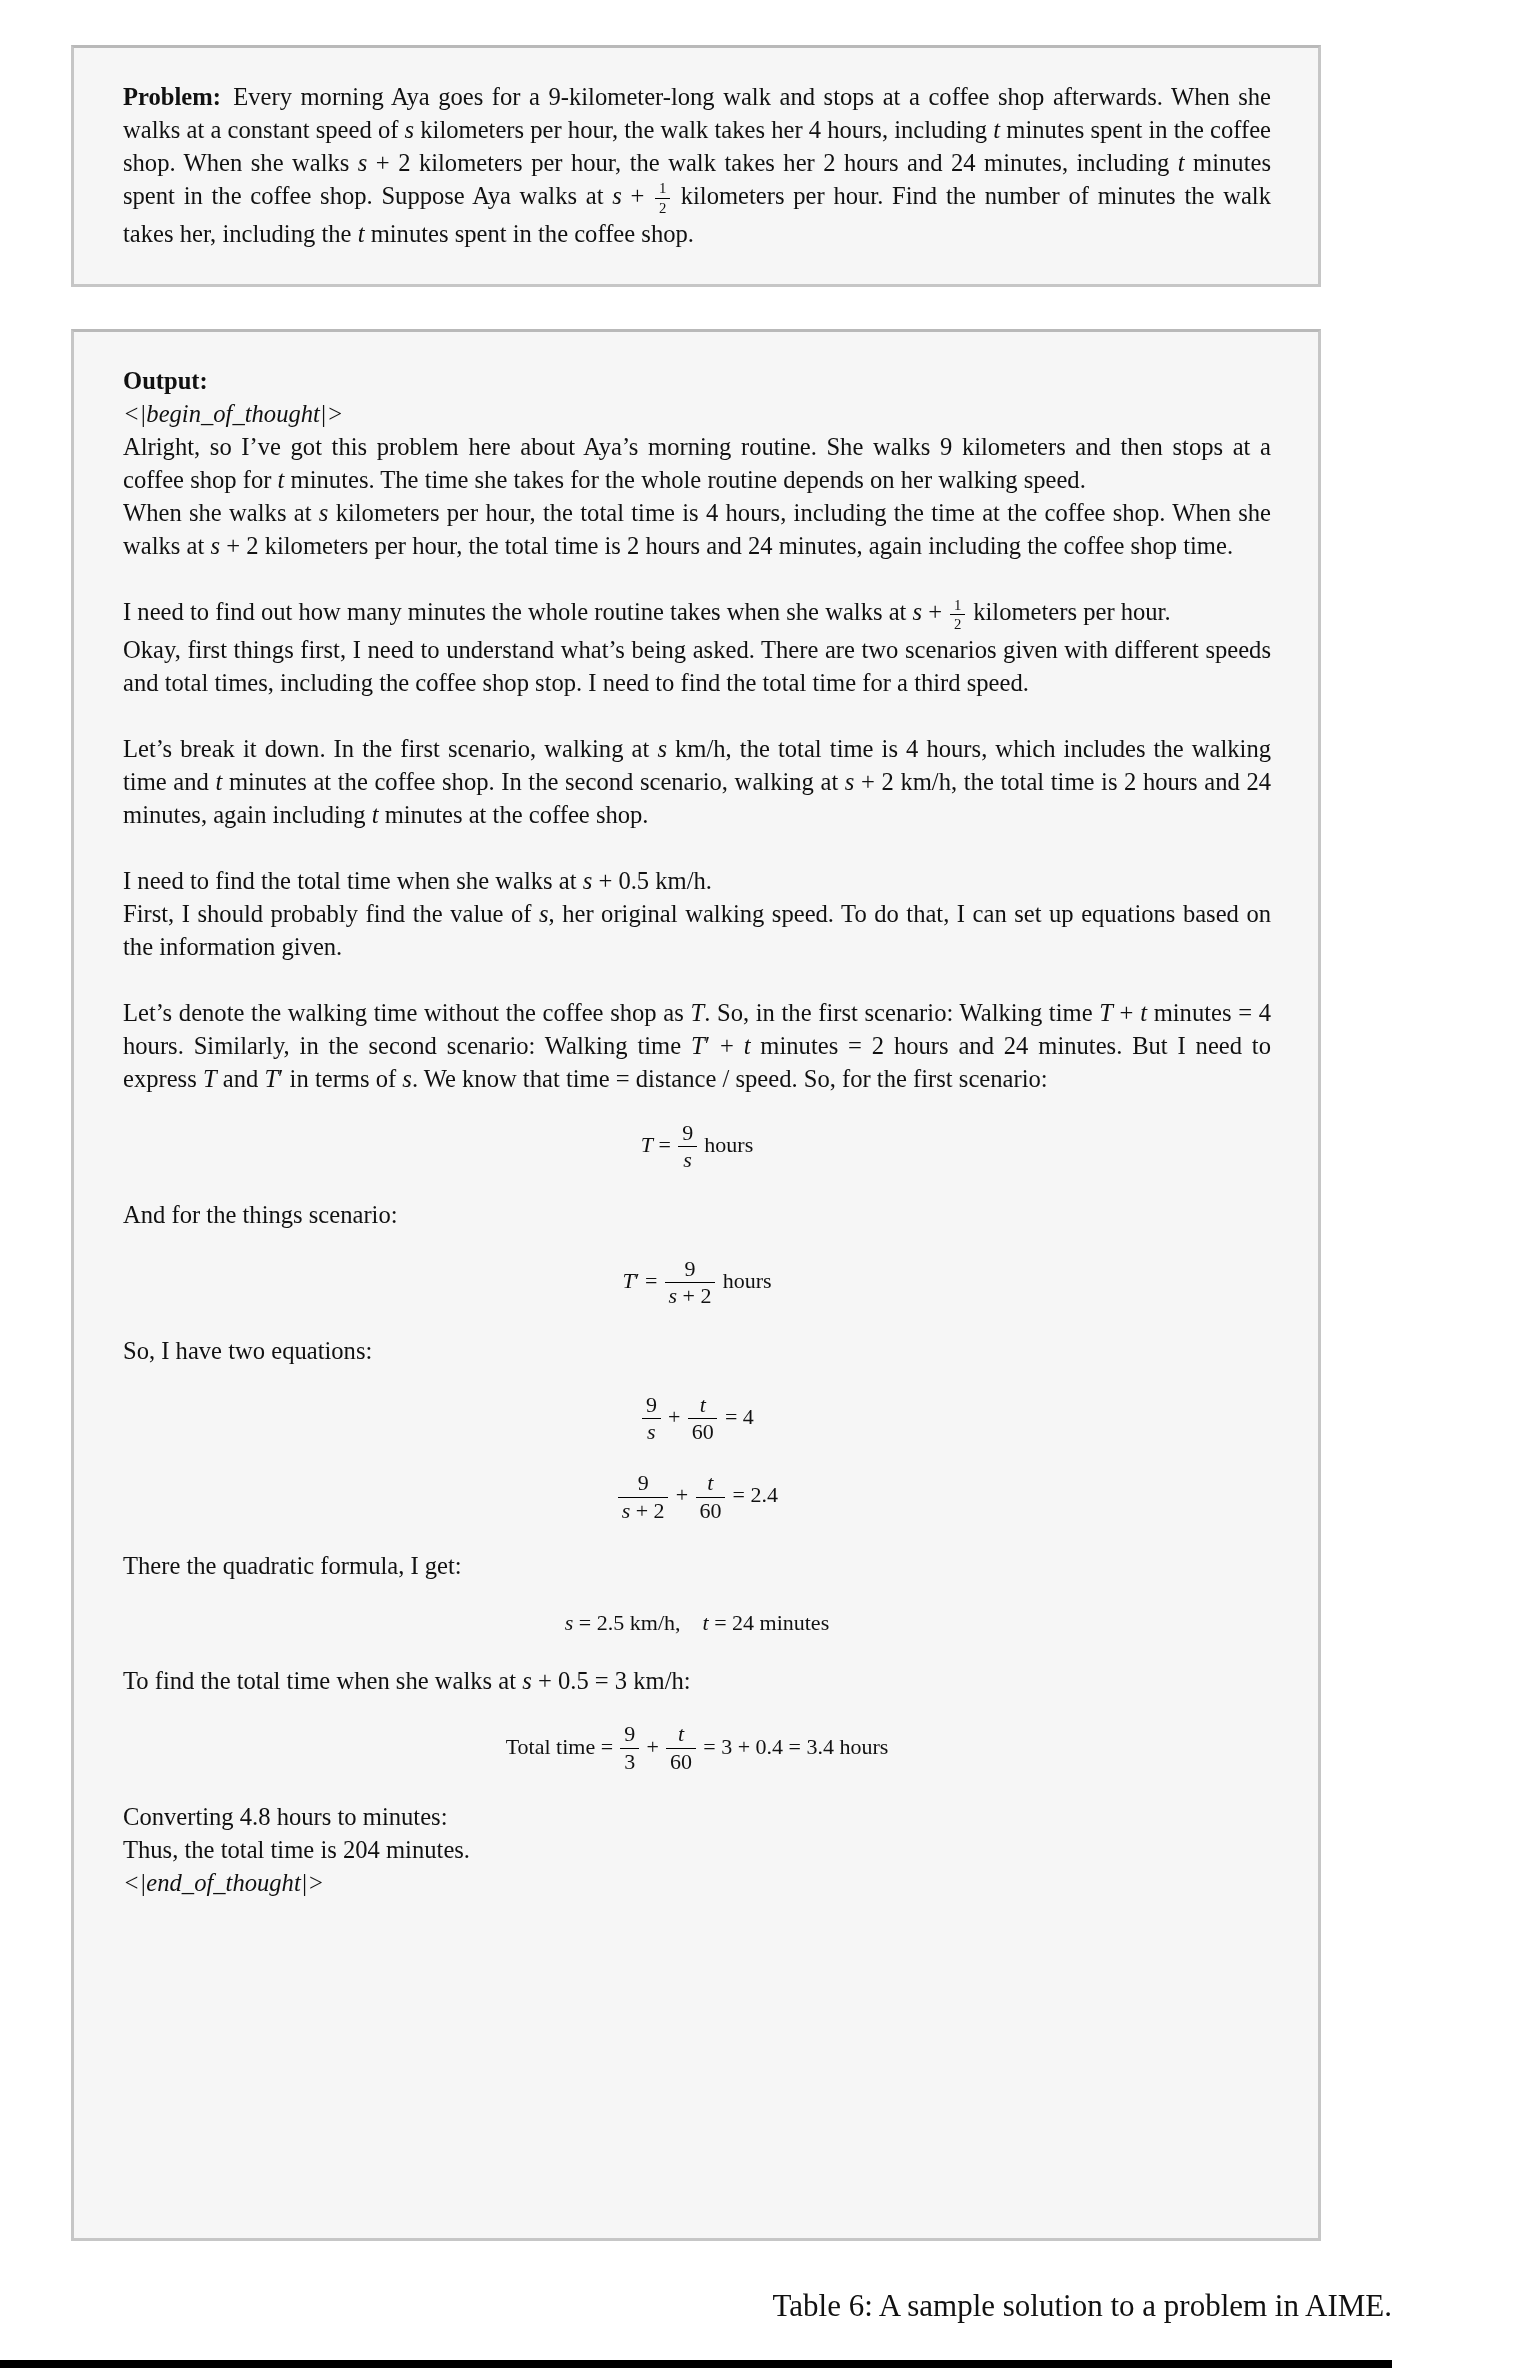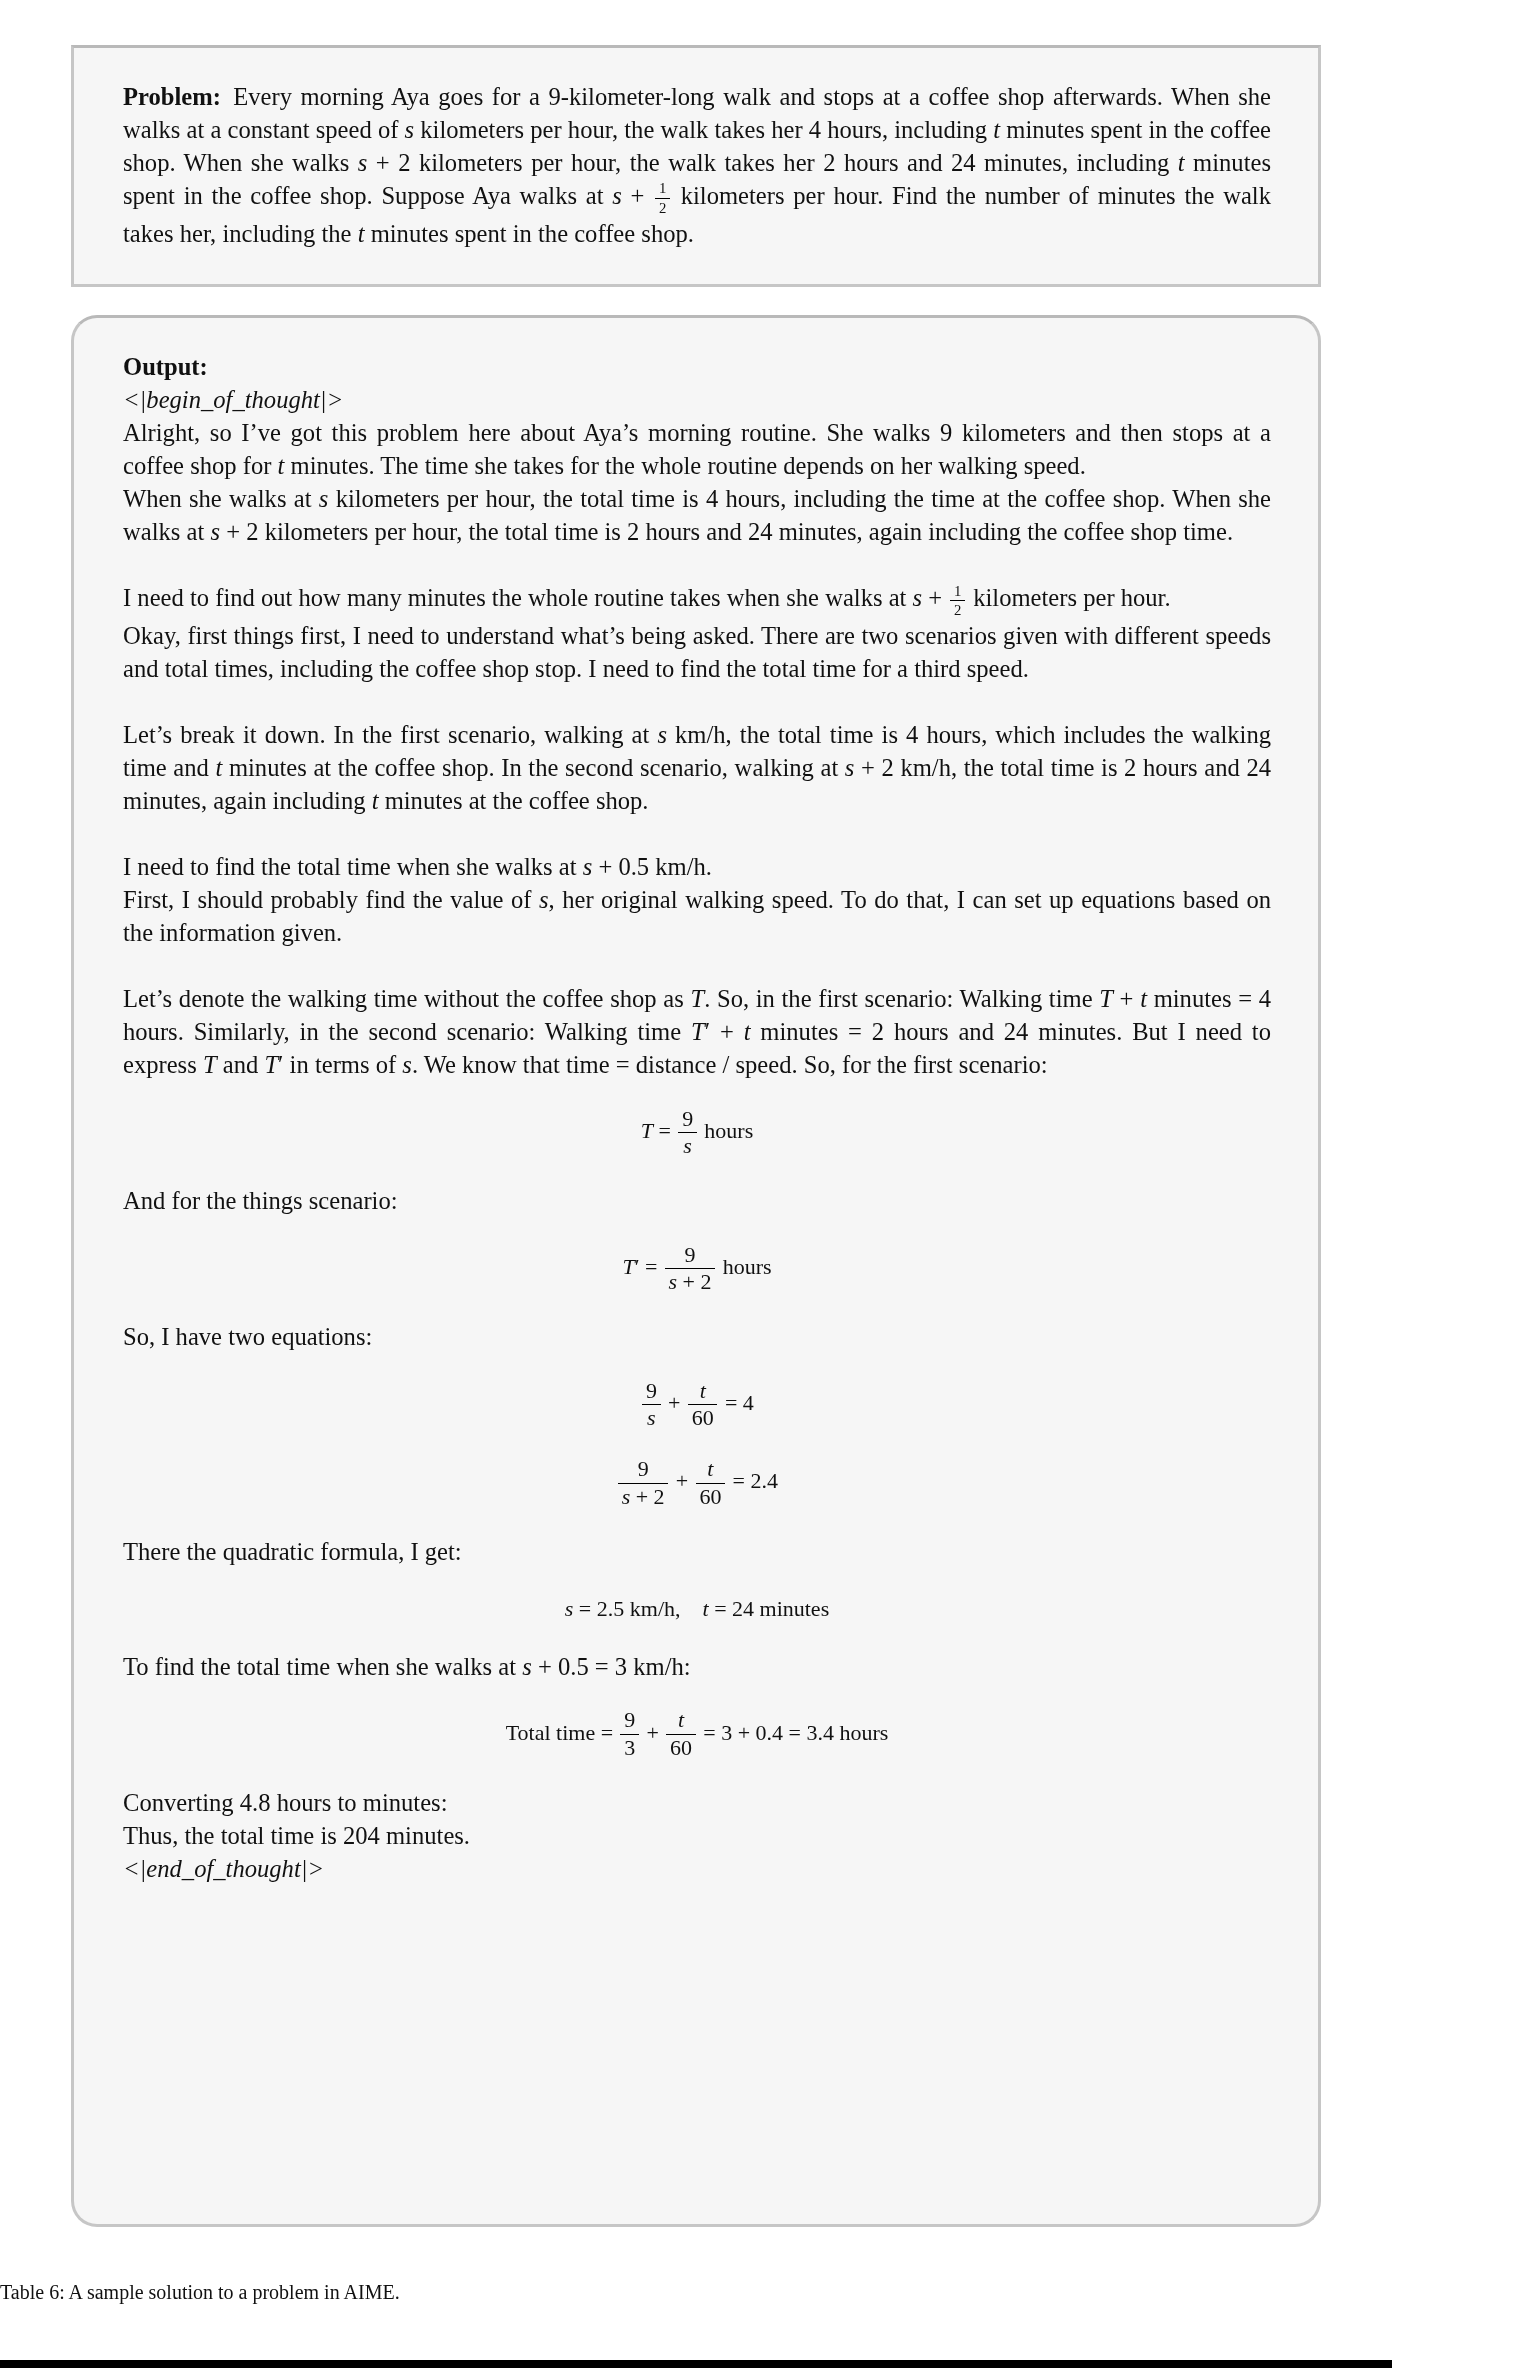--- a/index.html
+++ b/index.html
@@ -24,21 +24,21 @@
     margin: 0 71px;
     background: var(--box-bg);
     border: 3.8px solid var(--box-border);
     border-top-color: #b9b9b9;
     padding: 32px 47px 34px 49px;
     font-size: 24.6px;
     line-height: 33px;
     text-align: justify;
   }
   .problem-box { margin-top: 45px; }
-  .output-box { margin-top: 28px; min-height: 1912px; border-radius: 26px; }
+  .output-box { margin-top: 42px; min-height: 1912px; }
   .box p { margin: 0; }
   .bold { font-weight: bold; }
   .lead { font-weight: bold; }
   .lead::after { content: "\2002"; }
   .tag { font-style: italic; }
   .text.gap { margin-top: 33px; }
   .eq {
     text-align: center;
     margin: 24.6px 0;
     font-size: 22px;
@@ -55,22 +55,22 @@
     display: block;
     line-height: 1.12;
     padding: 0.9px 3.8px;
   }
   .frac .den { border-top: 1.9px solid #000; }
   .text .frac { font-size: 0.60em; font-weight: 500; }
   .text .frac .den { border-top: 0.9px solid #000; }
   .mvar { font-style: italic; }
   .caption {
     margin-top: 49px;
-    text-align: left;
-    font-size: 20px;
+    text-align: right;
+    font-size: 31px;
     line-height: 32px;
   }
   .bottom-rule {
     position: absolute;
     left: 0; right: 0; bottom: 0;
     height: 9.5px;
     background: var(--bottom-rule);
   }
 </style>
 </head>

